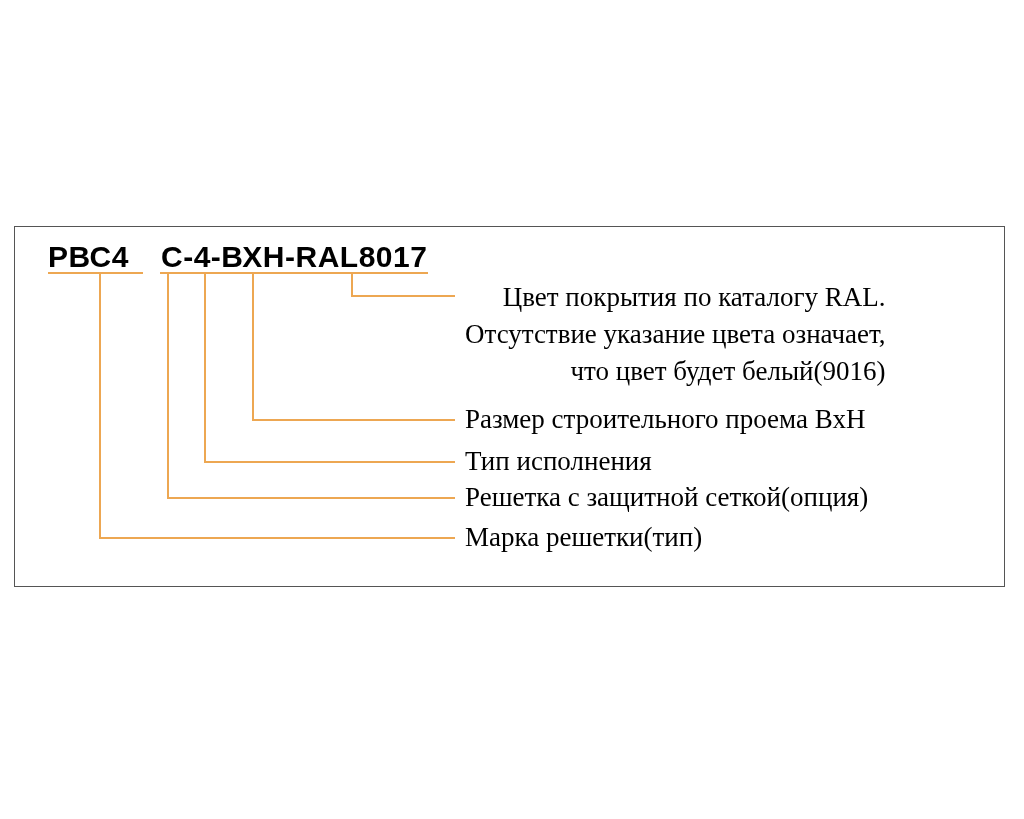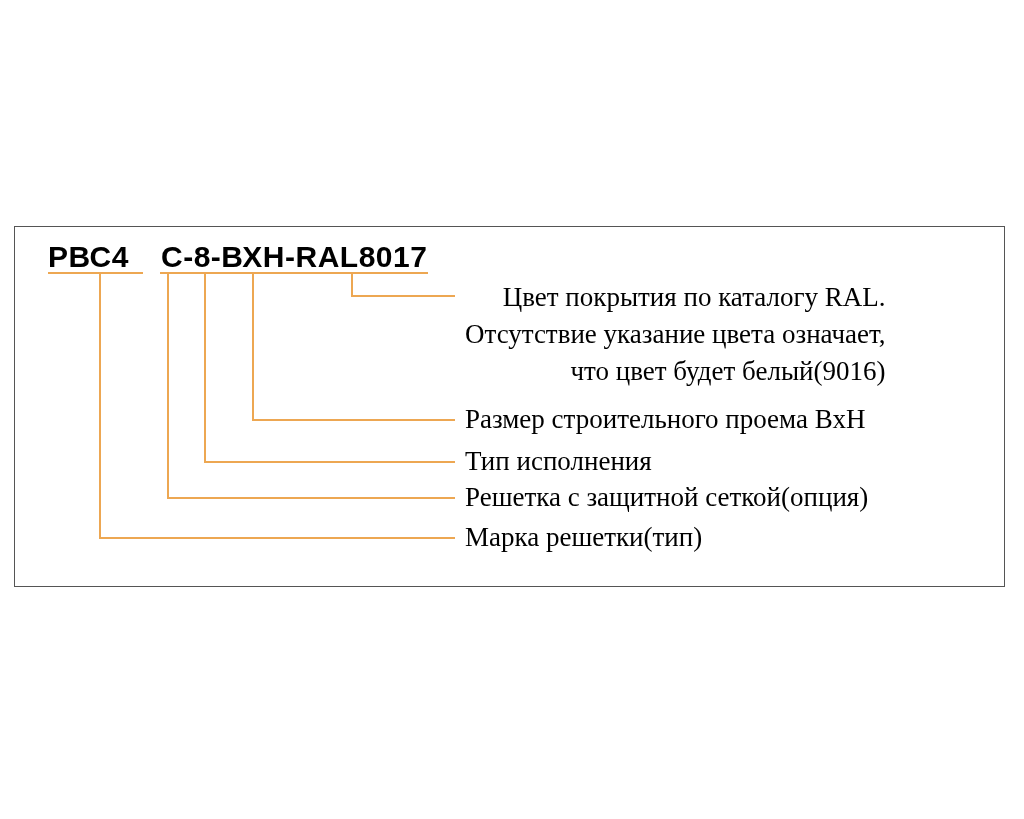--- a/index.html
+++ b/index.html
@@ -66,21 +66,21 @@
   .label-brand  { top: 520px; line-height: 34px; }
 </style>
 </head>
 <body>
 
 <div class="screen">
 
   <div class="frame" style="border-color: rgb(85, 85, 85);"></div>
 
   <span class="code-part p1">РВС4</span>
-  <span class="code-part p2">С-8-ВХН-RAL8017</span>
+  <span class="code-part p2">С-4-ВХН-RAL8017</span>
 
   <svg class="lines" viewBox="0 0 1024 819" xmlns="http://www.w3.org/2000/svg">
     <polyline class="callout-line" points="48,273 143,273" stroke="#EDA752"></polyline>
     <polyline class="callout-line" points="160,273 428,273" stroke="#EDA752"></polyline>
     <polyline class="callout-line" points="352,273 352,296 455,296" stroke="#EDA752"></polyline>
     <polyline class="callout-line" points="253,273 253,420 455,420" stroke="#EDA752"></polyline>
     <polyline class="callout-line" points="205,273 205,462 455,462" stroke="#EDA752"></polyline>
     <polyline class="callout-line" points="168,273 168,498 455,498" stroke="#EDA752"></polyline>
     <polyline class="callout-line" points="100,273 100,538 455,538" stroke="#EDA752"></polyline>
   </svg>

